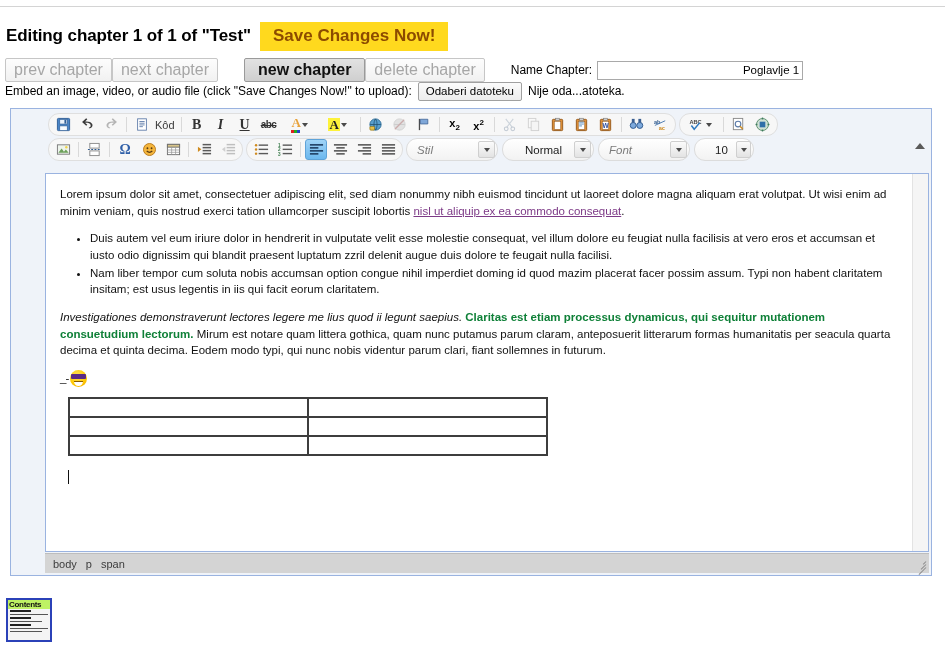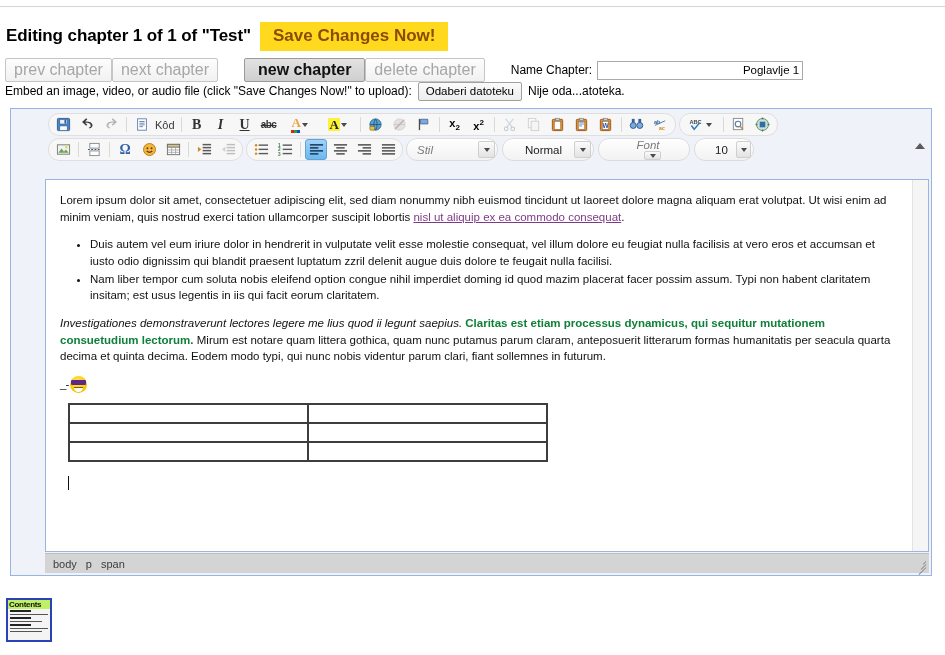--- a/index.html
+++ b/index.html
@@ -243,35 +243,35 @@
   .tb-select .drop {
     width: 15px; height: 15px;
     margin-left: 8px;
     background: linear-gradient(#fbfbfb, #e3e3e3);
     border: 1px solid #cfcfcf;
     border-radius: 2px;
     display: flex; align-items: center; justify-content: center;
   }
   .tb-select.w-style { width: 78px; }
   .tb-select.w-format { width: 78px; }
-  .tb-select.w-font { width: 78px; flex-direction: column; }
+  .tb-select.w-font { width: 78px; }
   .tb-select.w-size { width: 48px; padding-left: 8px; }
   .collapse-handle {
     position: absolute;
     right: 4px; top: 6px;
     width: 0; height: 0;
     border-left: 5px solid transparent;
     border-right: 5px solid transparent;
     border-bottom: 6px solid #5a5a5a;
     cursor: pointer;
   }
   
   .content-wrap {
     flex: 1;
-    margin: 15px 2px 0 2px;
+    margin: 9px 2px 0 2px;
     border: 1px solid #9ab3e0;
     background: #fff;
     display: flex;
     overflow: hidden;
     position: relative;
   }
   .content {
     flex: 1;
     padding: 12px 14px 10px 14px;
     overflow: hidden;
@@ -767,21 +767,21 @@
     </div>
   </div>
 
   <div class="content-wrap">
     <div class="content">
 
       <p><span>Lorem ipsum dolor sit amet, consectetuer adipiscing elit, sed diam nonummy nibh euismod tincidunt ut laoreet dolore magna aliquam erat volutpat. Ut wisi enim ad minim veniam, quis nostrud exerci tation ullamcorper suscipit lobortis </span><a class="lnk" href="#">nisl ut aliquip ex ea commodo consequat</a><span>.</span></p>
 
       <ul>
         <li>Duis autem vel eum iriure dolor in hendrerit in vulputate velit esse molestie consequat, vel illum dolore eu feugiat nulla facilisis at vero eros et accumsan et iusto odio dignissim qui blandit praesent luptatum zzril delenit augue duis dolore te feugait nulla facilisi.</li>
-        <li>Nam liber tempor cum soluta nobis eleifend option congue nihil imperdiet doming id quod mazim placerat facer possim assum. Typi non habent claritatem insitam; est usus legentis in iis qui facit eorum claritatem.</li>
+        <li>Nam liber tempor cum soluta nobis accumsan option congue nihil imperdiet doming id quod mazim placerat facer possim assum. Typi non habent claritatem insitam; est usus legentis in iis qui facit eorum claritatem.</li>
       </ul>
 
       <p><span class="it">Investigationes demonstraverunt lectores legere me lius quod ii legunt saepius.</span> <span class="grn">Claritas est etiam processus dynamicus, qui sequitur mutationem consuetudium lectorum.</span> <span>Mirum est notare quam littera gothica, quam nunc putamus parum claram, anteposuerit litterarum formas humanitatis per seacula quarta decima et quinta decima. Eodem modo typi, qui nunc nobis videntur parum clari, fiant sollemnes in futurum.</span></p>
 
       <div class="emo-line">
         <span class="emo-dash">_-</span>
         <span class="emoji-cool">
           <span class="glasses"></span>
             <span class="mouth"></span>
         </span>

